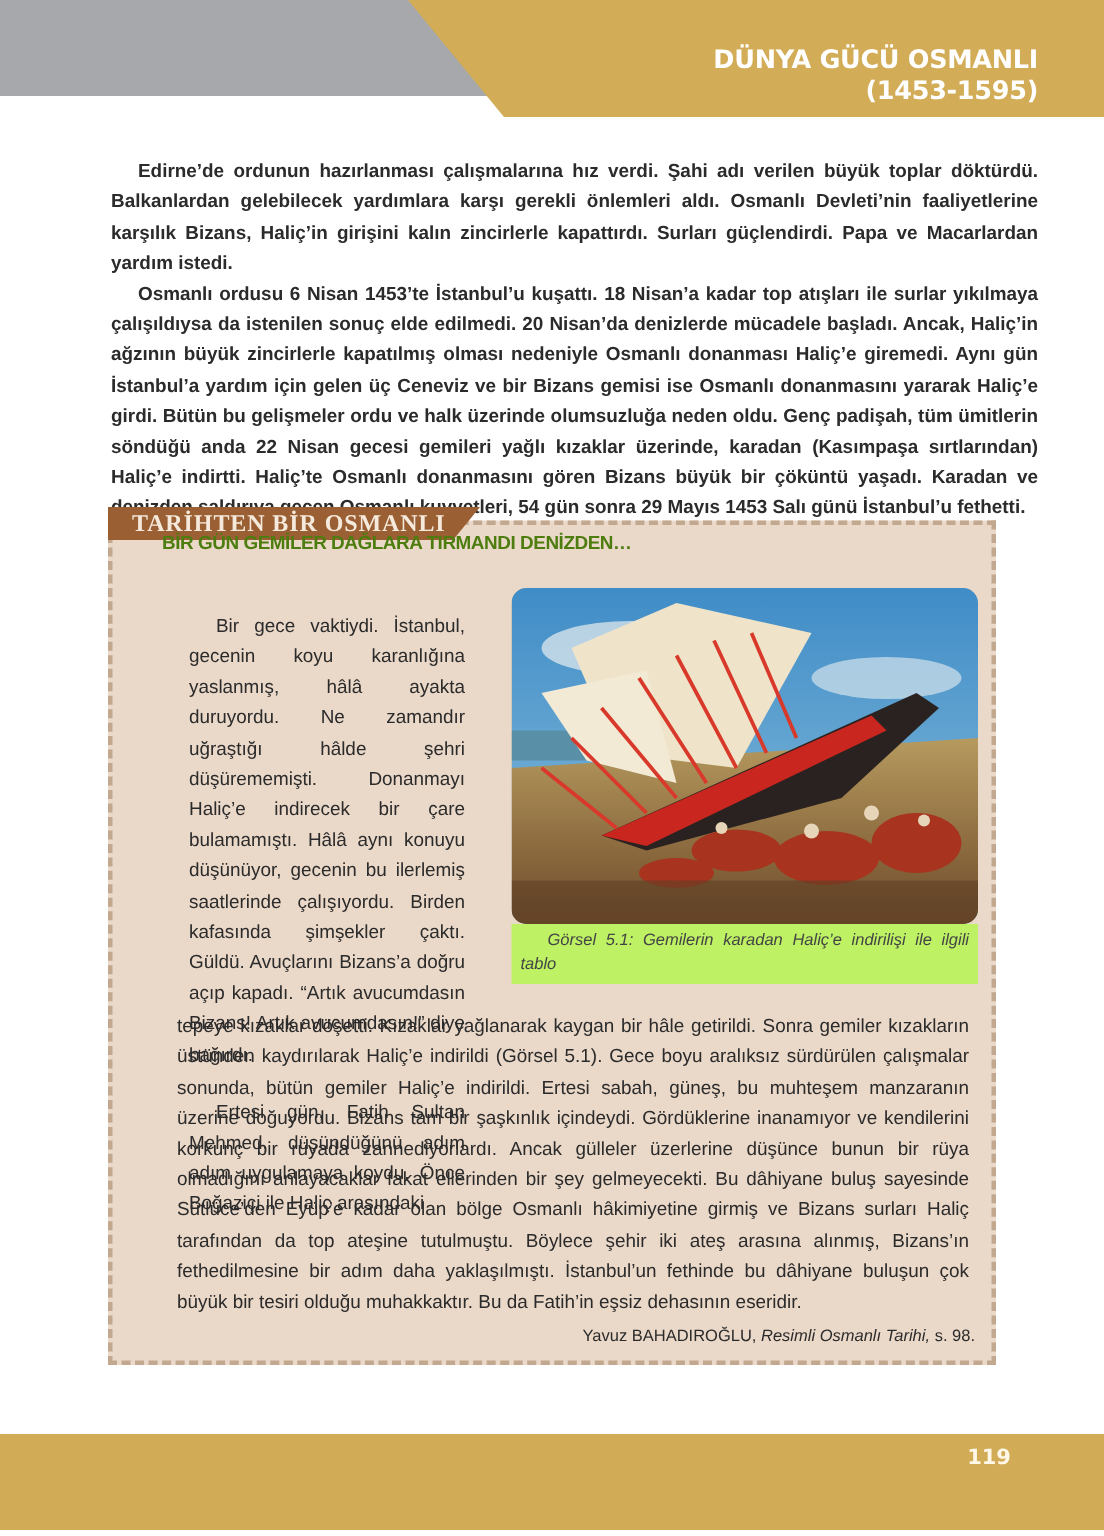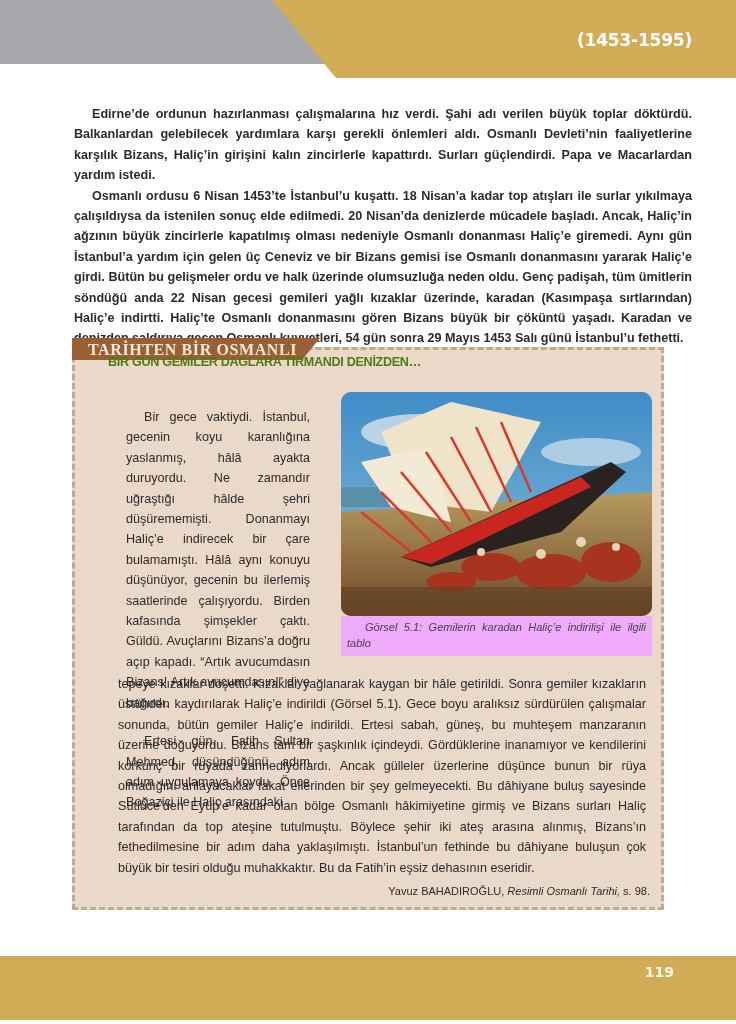--- a/index.html
+++ b/index.html
@@ -69,21 +69,21 @@
   .source i { font-style: italic; }
   
   .figure {
     position: absolute; left: 341px; top: 392px; width: 311px; height: 224px;
     border-radius: 10px; overflow: hidden;
     background: #d6c6a8;
   }
   .figure svg { display: block; }
   .caption {
     position: absolute; left: 341px; top: 616px; width: 311px; height: 40px;
-    background: #f0abfc; box-sizing: border-box; padding: 3px 6px 0 6px;
+    background: #bef264; box-sizing: border-box; padding: 3px 6px 0 6px;
     font-style: italic; font-size: 11px; line-height: 16px; color: #444;
     text-align: justify;
   }
   .caption span.lead { padding-left: 18px; }
   
   .footer {
     position: absolute; left: 0; top: 956px; width: 736px; height: 64px;
     background: #d1ab56;
   }
   .page-num {
@@ -91,20 +91,21 @@
     color: #fff8e8; font-weight: bold; font-size: 14px;
     font-family: "DejaVu Sans", sans-serif;
   }
 </style>
 </head>
 <body>
 
 <div class="hdr-gray"></div>
 <div class="hdr-gold"></div>
 <div class="hdr-title">
+  <div>DÜNYA GÜCÜ OSMANLI</div>
   <div>(1453-1595)</div>
 </div>
 
 <div class="main">
   <p>Edirne’de ordunun hazırlanması çalışmalarına hız verdi. Şahi adı verilen büyük toplar döktürdü. Balkanlardan gelebilecek yardımlara karşı gerekli önlemleri aldı. Osmanlı Devleti’nin faaliyetlerine karşılık Bizans, Haliç’in girişini kalın zincirlerle kapattırdı. Surları güçlendirdi. Papa ve Macarlardan yardım istedi.</p>
   <p>Osmanlı ordusu 6 Nisan 1453’te İstanbul’u kuşattı. 18 Nisan’a kadar top atışları ile surlar yıkılmaya çalışıldıysa da istenilen sonuç elde edilmedi. 20 Nisan’da denizlerde mücadele başladı. Ancak, Haliç’in ağzının büyük zincirlerle kapatılmış olması nedeniyle Osmanlı donanması Haliç’e giremedi. Aynı gün İstanbul’a yardım için gelen üç Ceneviz ve bir Bizans gemisi ise Osmanlı donanmasını yararak Haliç’e girdi. Bütün bu gelişmeler ordu ve halk üzerinde olumsuzluğa neden oldu. Genç padişah, tüm ümitlerin söndüğü anda 22 Nisan gecesi gemileri yağlı kızaklar üzerinde, karadan (Kasımpaşa sırtlarından) Haliç’e indirtti. Haliç’te Osmanlı donanmasını gören Bizans büyük bir çöküntü yaşadı. Karadan ve denizden saldırıya geçen Osmanlı kuvvetleri, 54 gün sonra 29 Mayıs 1453 Salı günü İstanbul’u fethetti.</p>
 </div>
 
 <div class="box"></div>
 <div class="box-tab"></div>

